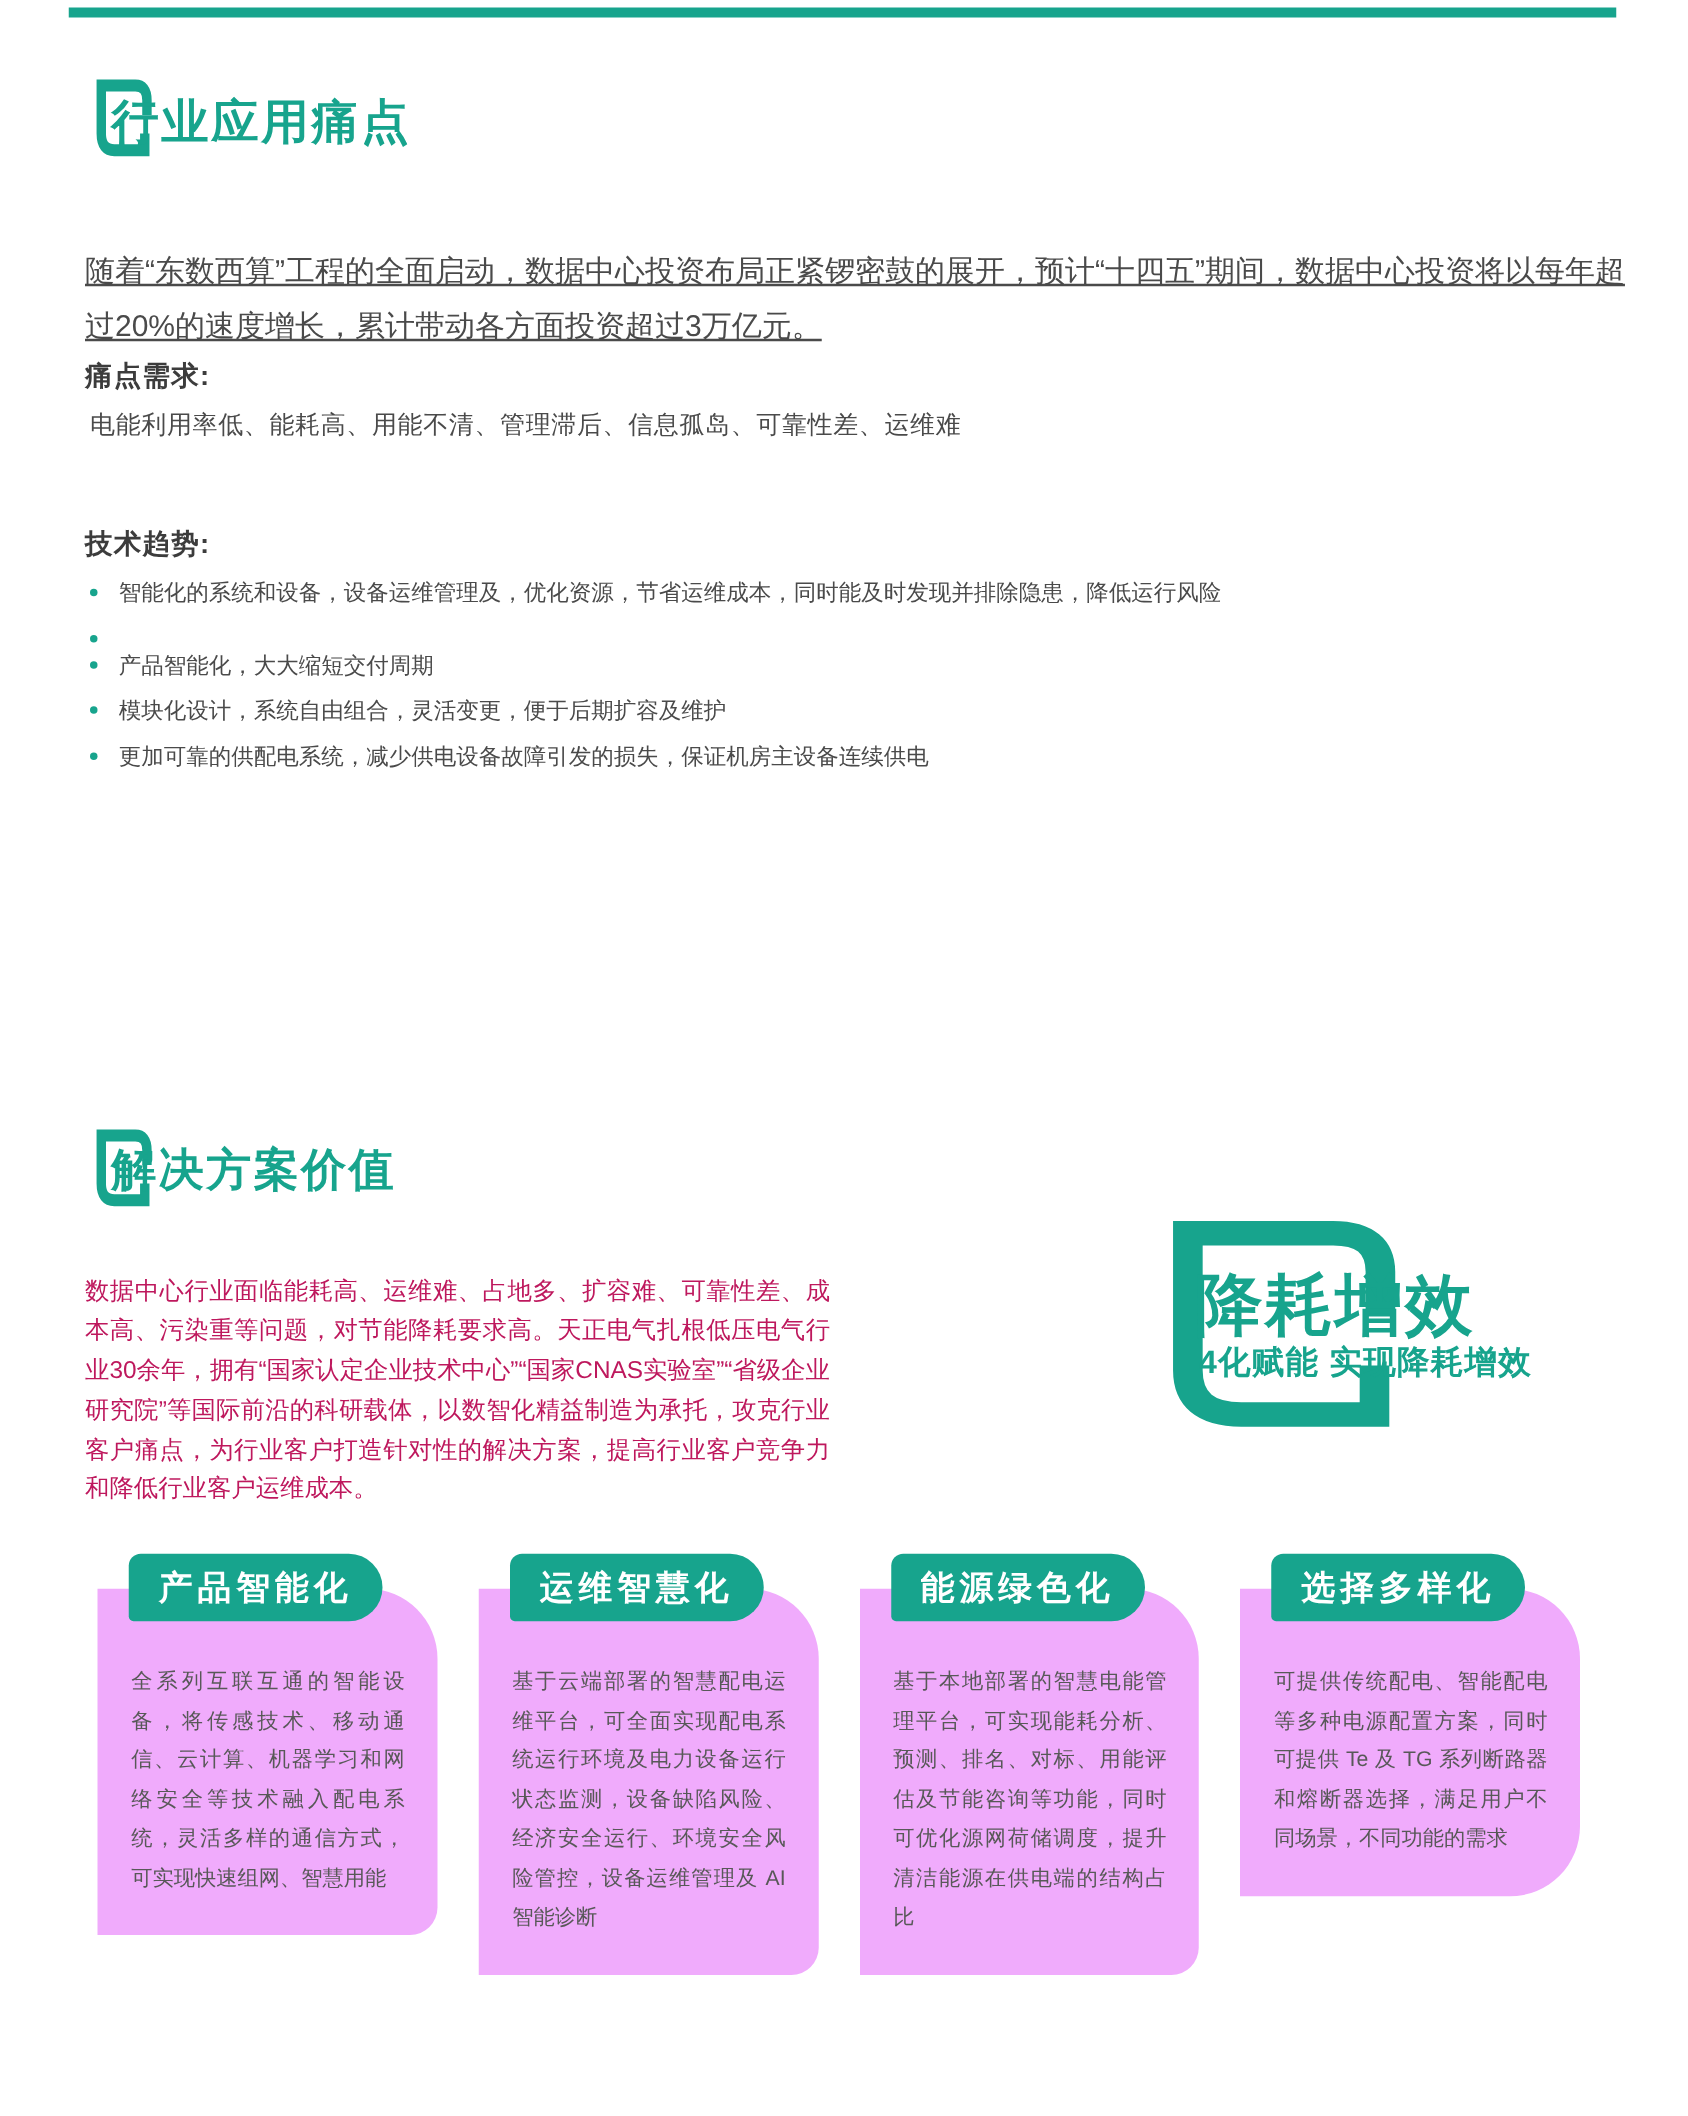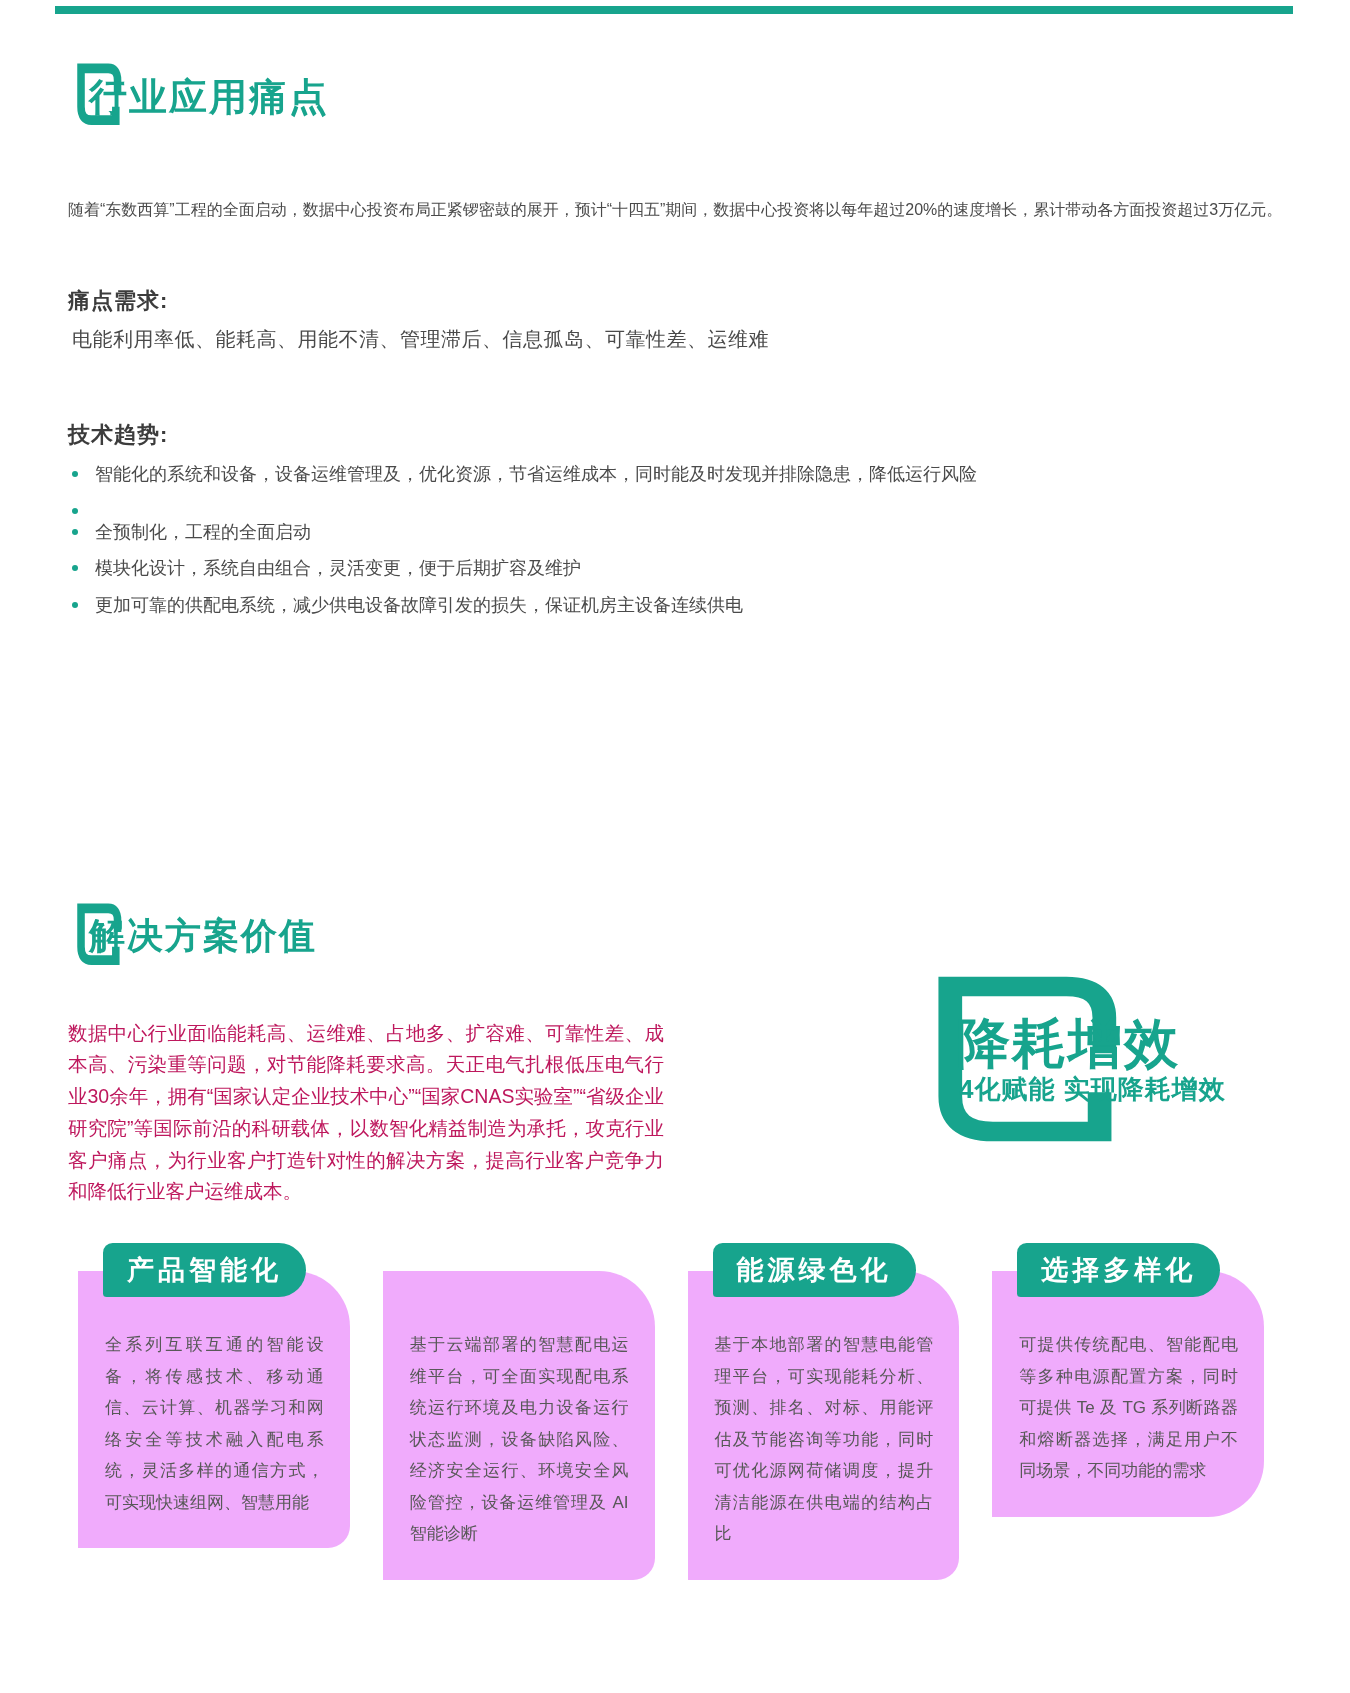--- a/index.html
+++ b/index.html
@@ -12,21 +12,21 @@
   
   .top-bar{left:55px;top:6px;width:1238px;height:8px;background:#17A48D;}
   
   .sec-icon{pointer-events:none;}
   .sec-title{color:#17A48D;font-weight:bold;letter-spacing:2px;white-space:nowrap;}
   .sec1-icon{left:70px;top:58px;}
   .sec1-title{left:89px;top:72px;font-size:38px;}
   .sec2-icon{left:70px;top:898px;}
   .sec2-title{left:89px;top:912px;font-size:36px;}
   
-  .intro{left:68px;top:172px;width:1232px;font-size:16px;line-height:44px;color:#4A4A4A;}
+  .intro{left:68px;top:172px;width:1232px;font-size:24px;line-height:44px;color:#4A4A4A;text-decoration:underline;}
   .pain-heading,.trend-heading{font-size:22px;font-weight:bold;color:#3C3C3C;letter-spacing:1px;}
   .pain-heading{left:68px;top:286px;}
   .pain-text{left:72px;top:326px;font-size:20px;color:#4A4A4A;letter-spacing:0.5px;}
   .trend-heading{left:68px;top:420px;}
   .bullets{left:72px;top:456px;width:1150px;list-style:none;margin:0;padding:0;}
   .bullets li{display:flex;align-items:flex-start;font-size:18px;line-height:36.5px;color:#4A4A4A;}
   .dot{flex:0 0 6px;width:6px;height:6px;border-radius:50%;background:#17A48D;margin:15px 17px 0 0;}
   .solution-para{left:68px;top:998px;width:596px;font-size:19.5px;line-height:31.8px;color:#be185d;text-align:justify;}
   
   .callout-icon{left:910px;top:963px;}
@@ -67,21 +67,21 @@
 <ul class="abs bullets">
   <li>
     <span class="dot"></span>
     <span>智能化的系统和设备，设备运维管理及，优化资源，节省运维成本，同时能及时发现并排除隐患，降低运行风险</span>
   </li>
   <li>
     <span class="dot"></span>
   </li>
   <li>
     <span class="dot"></span>
-    <span>全预制化，工程的全面启动</span>
+    <span>产品智能化，大大缩短交付周期</span>
   </li>
   <li>
     <span class="dot"></span>
     <span>模块化设计，系统自由组合，灵活变更，便于后期扩容及维护</span>
   </li>
   <li>
     <span class="dot"></span>
     <span>更加可靠的供配电系统，减少供电设备故障引发的损失，保证机房主设备连续供电</span>
   </li>
 </ul>
@@ -98,20 +98,21 @@
 </svg>
 <div class="abs callout-title">降耗增效</div>
 <div class="abs callout-sub">4化赋能 实现降耗增效</div>
 
 <div class="abs cards">
   <div class="card">
     <div class="chip">产品智能化</div>
     <div class="panel">全系列互联互通的智能设备，将传感技术、移动通信、云计算、机器学习和网络安全等技术融入配电系统，灵活多样的通信方式，可实现快速组网、智慧用能</div>
   </div>
   <div class="card">
+    <div class="chip">运维智慧化</div>
     <div class="panel">基于云端部署的智慧配电运维平台，可全面实现配电系统运行环境及电力设备运行状态监测，设备缺陷风险、经济安全运行、环境安全风险管控，设备运维管理及 AI 智能诊断</div>
   </div>
   <div class="card">
     <div class="chip">能源绿色化</div>
     <div class="panel">基于本地部署的智慧电能管理平台，可实现能耗分析、预测、排名、对标、用能评估及节能咨询等功能，同时可优化源网荷储调度，提升清洁能源在供电端的结构占比</div>
   </div>
   <div class="card card-last">
     <div class="chip">选择多样化</div>
     <div class="panel">可提供传统配电、智能配电等多种电源配置方案，同时可提供 Te 及 TG 系列断路器和熔断器选择，满足用户不同场景，不同功能的需求</div>
   </div>

